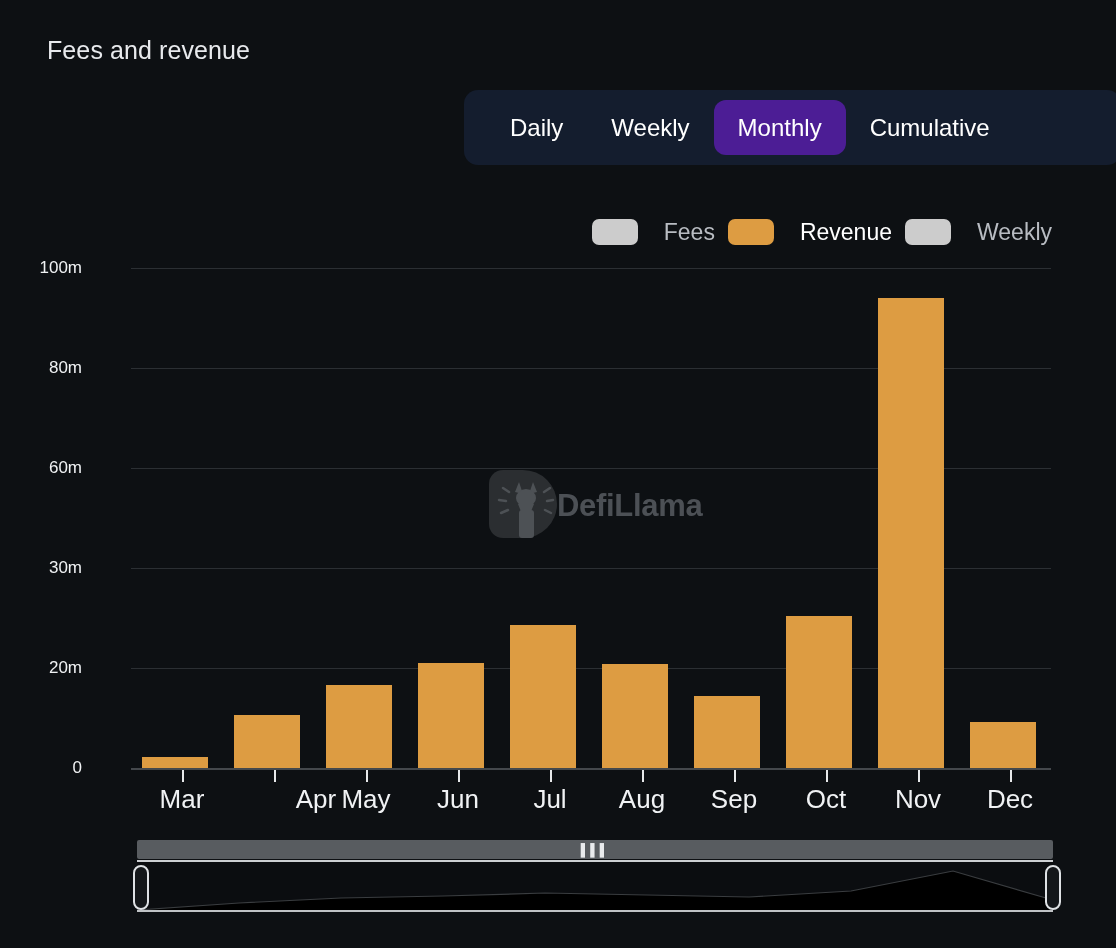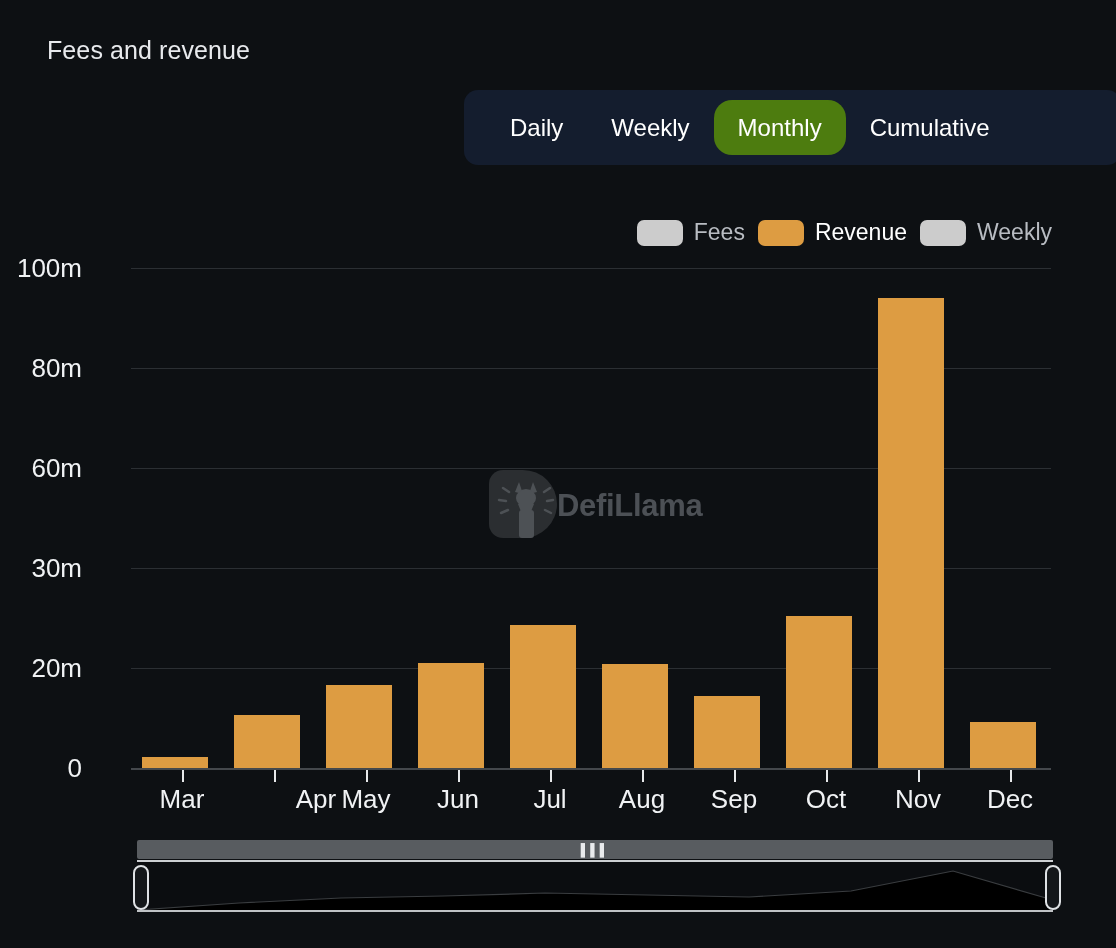--- a/index.html
+++ b/index.html
@@ -51,36 +51,36 @@
     padding: 0 24px;
     border-radius: 12px;
     font-size: 24px;
     color: #ffffff;
     cursor: pointer;
     white-space: nowrap;
     background: transparent;
     border: none;
     font-family: "Liberation Sans", sans-serif;
   }
-  .tab.active { background: #4d7c0f; border-radius: 18px; }
+  .tab.active { background: #4c1d95; }
 
   
   #legend {
     position: absolute;
     right: 64px;
     top: 216px;
     display: flex;
     align-items: center;
     gap: 13px;
     height: 32px;
   }
   .legend-item {
     display: flex;
-    align-items: flex-end;
-    gap: 11px;
+    align-items: flex-start;
+    gap: 26px;
     cursor: pointer;
   }
   .legend-swatch {
     width: 46px;
     height: 26px;
     border-radius: 7px;
     flex: none;
   }
   .legend-label {
     font-size: 23px;
@@ -94,21 +94,21 @@
     position: absolute;
     left: 0;
     top: 0;
     width: 1116px;
     height: 948px;
     pointer-events: none;
   }
   .ylabel {
     position: absolute;
     right: 1034px;           
-    font-size: 26px;
+    font-size: 17px;
     color: #f0f2f4;
     text-align: right;
     transform: translateY(-50%);
     white-space: nowrap;
   }
   .gridline {
     position: absolute;
     left: 131px;
     width: 920px;
     height: 1px;

